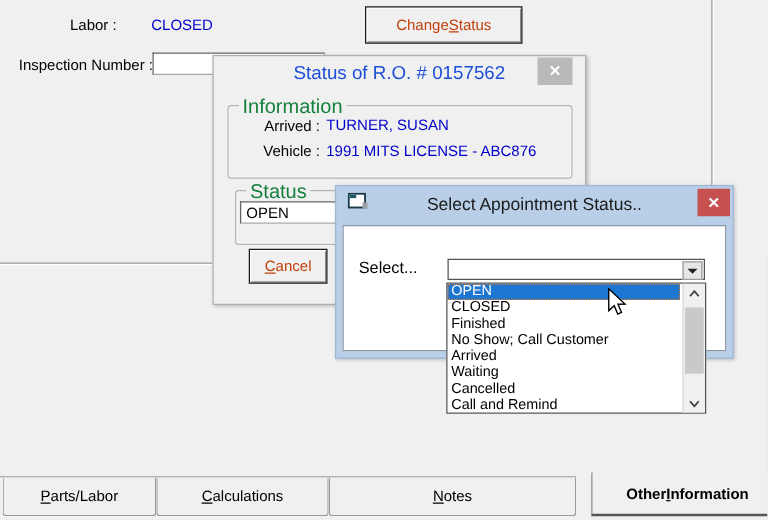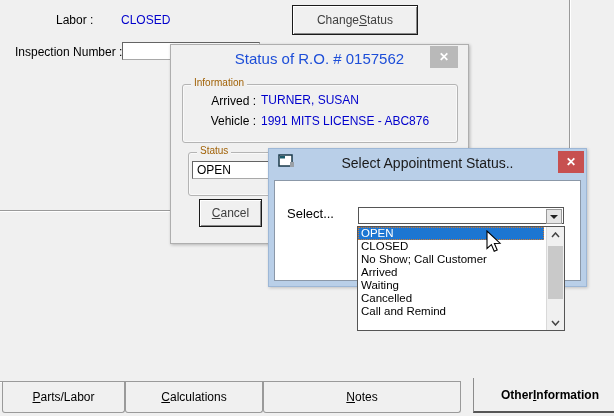--- a/index.html
+++ b/index.html
@@ -11,33 +11,33 @@
   }
   .abs{position:absolute;}
   
   .hline{height:1px;background:#9a9a9a;box-shadow:0 1px 0 #ffffff;}
   .vline{width:1px;background:#9a9a9a;box-shadow:1px 0 0 #ffffff;}
   
   .btn{
     background:#f0f0f0;border:1px solid #1a1a1a;
     box-shadow:inset 1px 1px 0 #ffffff, inset -1px -1px 0 #8a8a8a;
     display:flex;align-items:center;justify-content:center;
-    font-size:12px;color:#404040;cursor:default;
+    font-size:12px;color:#c2410c;cursor:default;
   }
   .sunken{
     background:#ffffff;
     border:1px solid;border-color:#646464 #a8a8a8 #a8a8a8 #646464;
   }
   .groupbox{
     border:1px solid #b4b4b4;border-radius:3px;
     box-shadow:inset 0 0 0 1px rgba(255,255,255,.6);
   }
   .grouplabel{
     position:absolute;top:-8px;left:8px;background:#f0f0f0;padding:0 3px;
-    color:#a16207;font-size:10px;
+    color:#15803d;font-size:16px;
   }
   .bluetext{color:#0000cc;}
   
   #ro-dialog{
     left:170px;top:44px;width:297px;height:198px;
     background:#f0f0f0;border:1px solid #aeaeae;
     box-shadow:1px 1px 3px rgba(0,0,0,.25);z-index:10;
   }
   #ro-title{position:absolute;left:0;top:5px;width:100%;text-align:center;
     font-size:15px;color:#1d4ed8;}
@@ -151,20 +151,21 @@
       <span style="position:absolute;left:3px;top:1px;"></span>
       <span class="dropbtn">
         <span class="tri-down"></span>
       </span>
     </div>
   </div>
 
   <div class="abs" id="option-list">
     <div class="opt sel">OPEN</div>
     <div class="opt">CLOSED</div>
+    <div class="opt">Finished</div>
     <div class="opt">No Show; Call Customer</div>
     <div class="opt">Arrived</div>
     <div class="opt">Waiting</div>
     <div class="opt">Cancelled</div>
     <div class="opt">Call and Remind</div>
 
     <div id="list-scrollbar">
       <span class="sb-arrow" style="top:0;">
         <svg width="9" height="6" viewBox="0 0 9 6">
             <polyline points="1,5 4.5,1 8,5" fill="none" stroke="#444444" stroke-width="1.5"></polyline>

